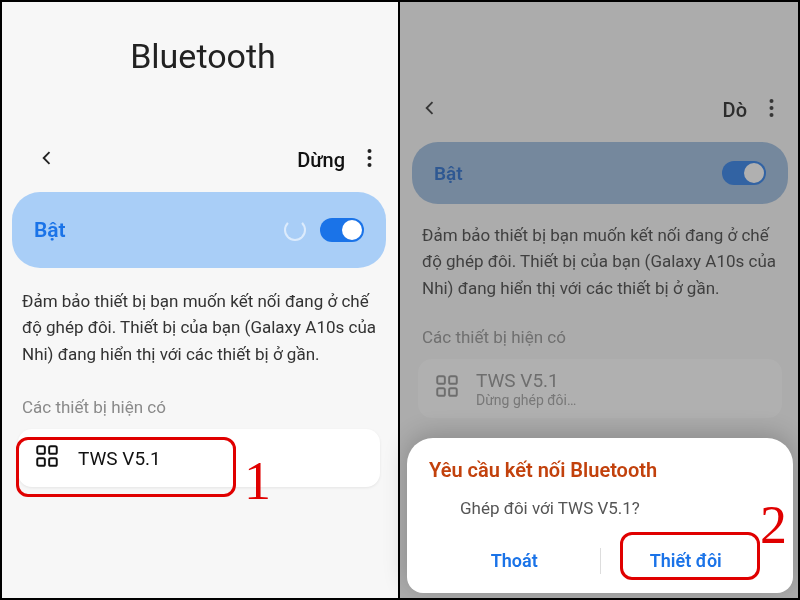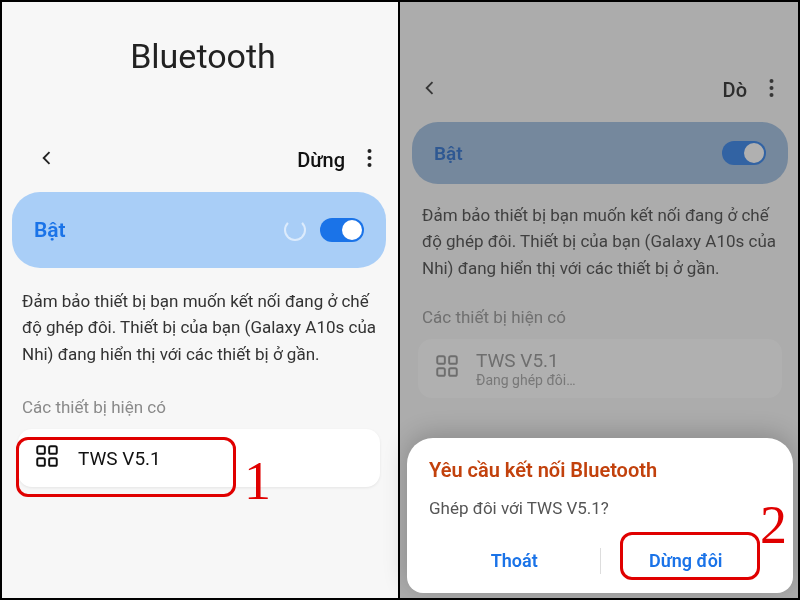--- a/index.html
+++ b/index.html
@@ -64,21 +64,21 @@
     margin:6px 18px 0 18px; background:#fff; border-radius:14px;
     height:58px; display:flex; align-items:center; gap:18px;
     padding:0 16px; font-size:19px; color:#111;
     box-shadow:0 1px 3px rgba(0,0,0,0.08);
   }
   .qr-icon { width:26px; height:26px; }
 
   
   .r-subhead {
     display:flex; align-items:center; justify-content:space-between;
-    padding:78px 26px 14px 20px;
+    padding:98px 26px 14px 20px;
   }
   .r-subhead-right { display:flex; align-items:center; gap:22px; }
   .r-scan { font-size:20px; color:#111; font-weight:500; }
   .r-on-card {
     margin:6px 12px 0 12px; height:62px; border-radius:26px;
     background:#94b6dc; display:flex; align-items:center;
     padding:0 22px; justify-content:space-between;
     color:#1560c9;
   }
   .r-on-label { font-size:19px; font-weight:600; }
@@ -97,21 +97,21 @@
   .r-device .sub { font-size:14px; color:#999; }
 
   
   .sheet {
     position:absolute; left:7px; right:7px; bottom:7px;
     background:#fff; border-radius:26px 26px 16px 16px;
     padding:20px 22px 10px 22px; z-index:20;
     box-shadow:0 -4px 24px rgba(0,0,0,0.2);
   }
   .sheet-title { font-size:20px; font-weight:600; color:#c2410c; }
-  .sheet-msg { font-size:17px; color:#555; padding:16px 0 20px 0; }
+  .sheet-msg { font-size:17px; color:#555; padding:16px 0 20px 0;margin-left:31px; }
   .sheet-btns { display:flex; align-items:center; }
   .sheet-btn {
     flex:1; text-align:center; font-size:18px; font-weight:600;
     color:#1a73e8; padding:12px 0;
   }
   .sheet-sep { width:1px; height:26px; background:#ddd; }
   .pair-btn-wrap {
     position:relative; flex:1; display:flex; align-items:center; justify-content:center;
   }
 
@@ -212,34 +212,34 @@
     <span>
       <svg class="qr-icon" viewBox="0 0 24 24" fill="none" stroke="#888" stroke-width="1.8">
         <rect x="3" y="3" width="7" height="7" rx="1.5"></rect>
         <rect x="14" y="3" width="7" height="7" rx="1.5"></rect>
         <rect x="3" y="14" width="7" height="7" rx="1.5"></rect>
         <rect x="14" y="14" width="7" height="7" rx="1.5"></rect>
       </svg>
     </span>
     <div>
       <div>TWS V5.1</div>
-      <div class="sub">Đang ghép đôi…</div>
+      <div class="sub">Dừng ghép đôi…</div>
     </div>
   </div>
 
   <div class="dim-overlay"></div>
 
   <div class="sheet">
     <div class="sheet-title">Yêu cầu kết nối Bluetooth</div>
     <div class="sheet-msg">Ghép đôi với TWS V5.1?</div>
     <div class="sheet-btns">
       <div class="sheet-btn">Thoát</div>
       <div class="sheet-sep"></div>
       <div class="pair-btn-wrap">
-        <div class="sheet-btn" style="width:100%;">Dừng đôi</div>
+        <div class="sheet-btn" style="width:100%;">Thiết đôi</div>
       </div>
     </div>
   </div>
 
   <div class="callout-box" style="left:220px; top:532px; width:140px; height:48px; z-index:110;"></div>
   <div class="callout-num" style="left:360px; top:494px; z-index:111;">2</div>
 </div>
 
 <div class="outer-border"></div>
 

